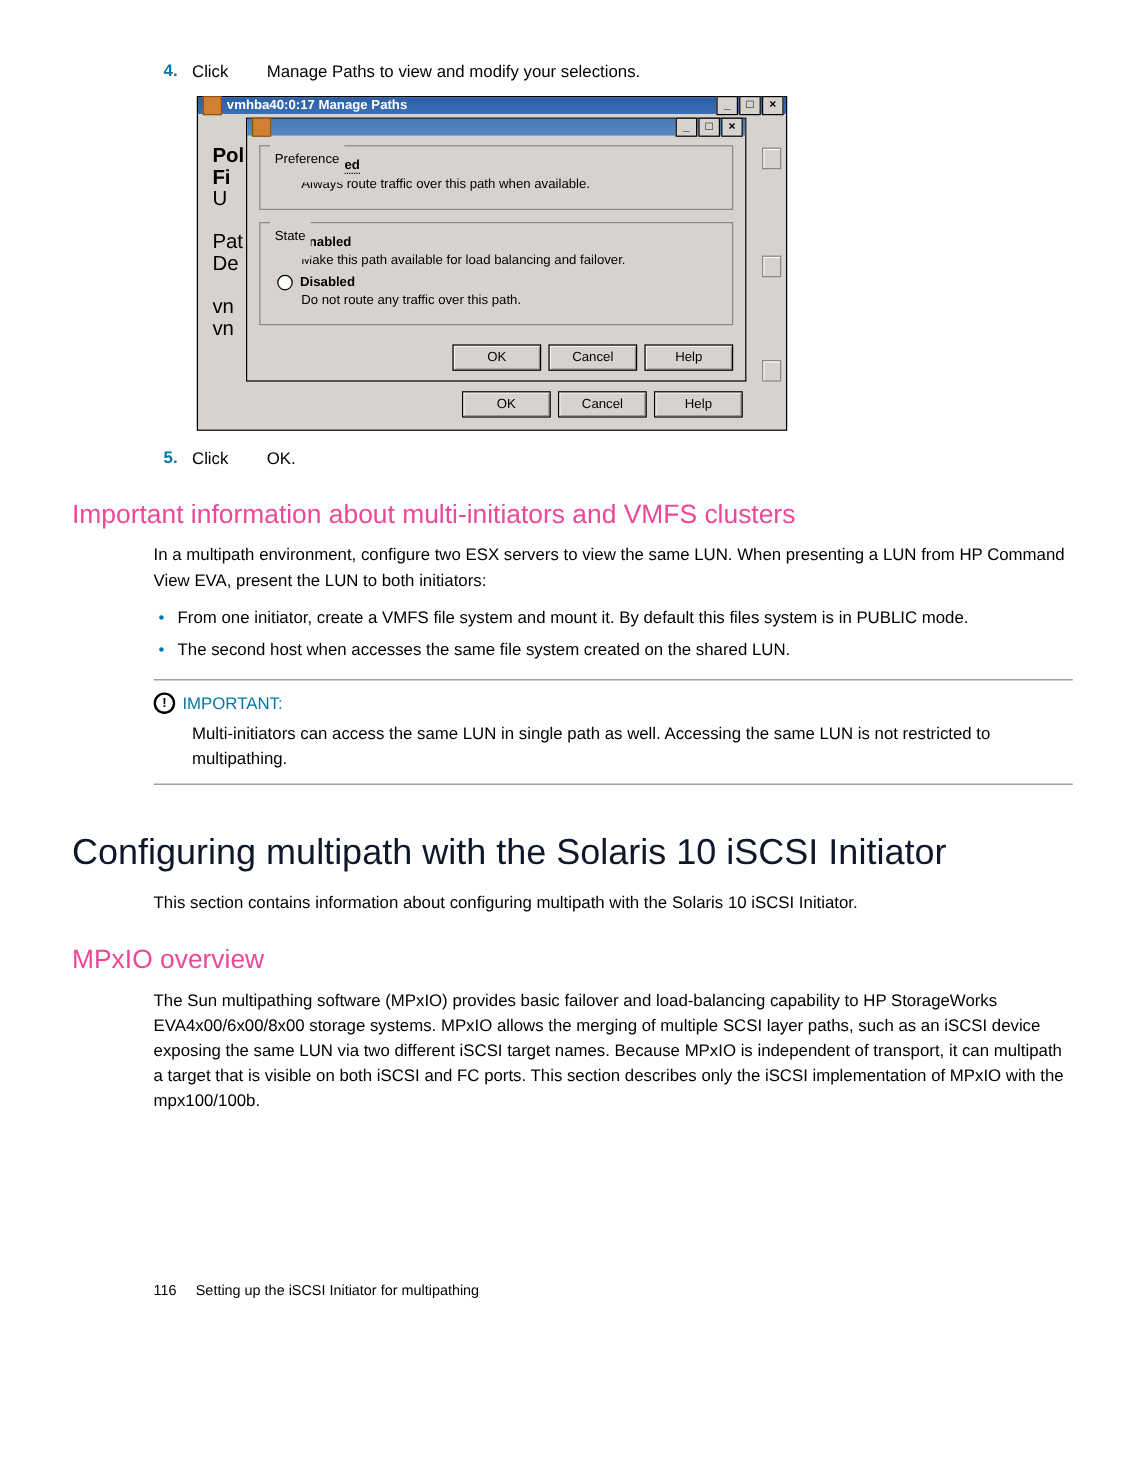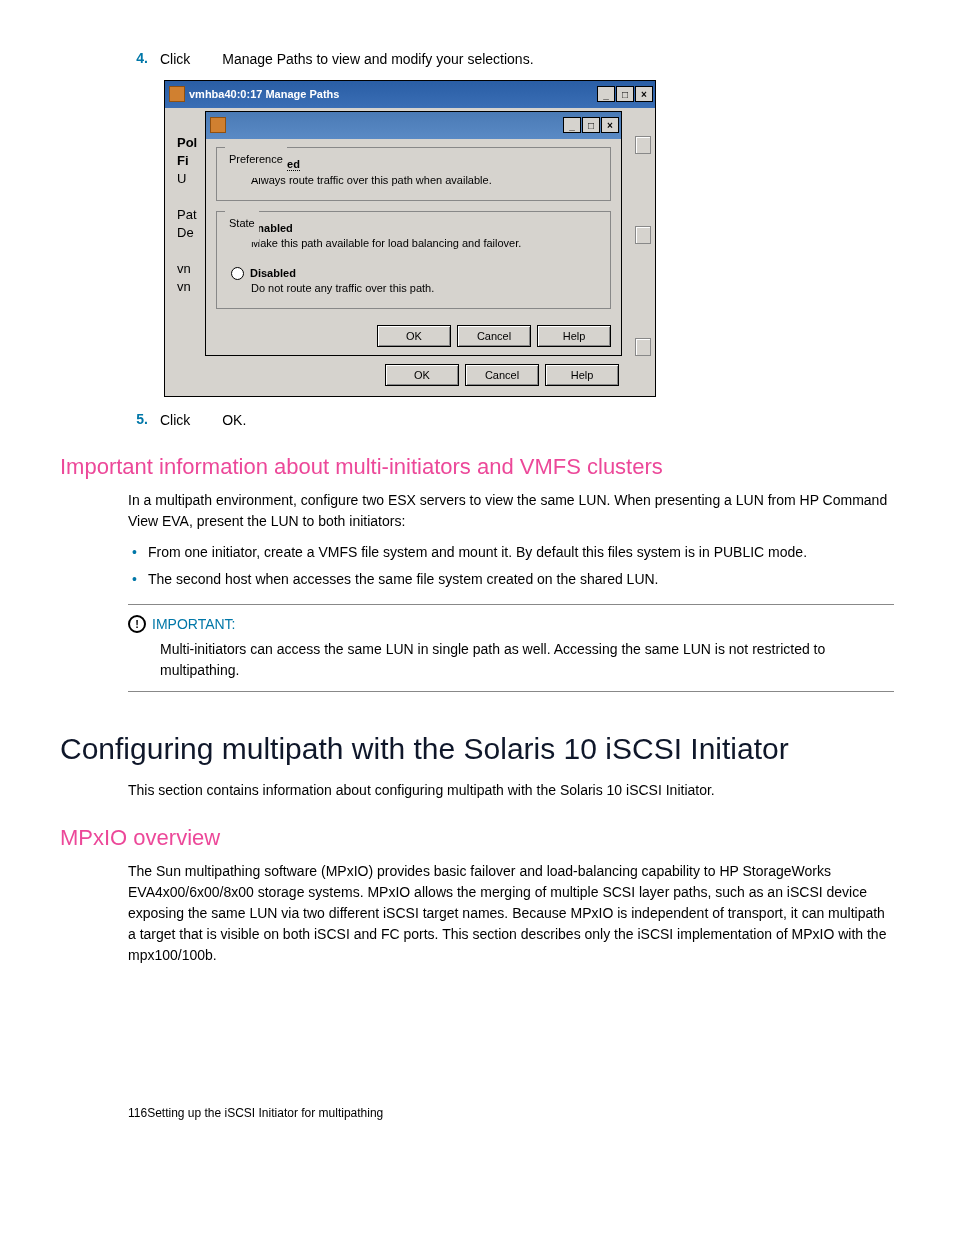--- a/index.html
+++ b/index.html
@@ -34,21 +34,21 @@
   .screenshot-box {
     margin: 10px 0 14px 104px;
     width: 490px;
     border: 1px solid #000;
     background: #d6d3ce;
     font-family: Tahoma, Arial, sans-serif;
     font-size: 11px;
     position: relative;
   }
   .titlebar {
-    height: 27px;
+    height: 14px;
     background: linear-gradient(#2a5ea5, #3a6eb5);
     color: #fff;
     display: flex;
     align-items: center;
     padding: 0 2px 0 4px;
     font-size: 11px;
   }
   .titlebar .t-icon {
     width: 14px; height: 14px; background: #d08030; margin-right: 4px;
     display: inline-block; border: 1px solid #905010;
@@ -59,21 +59,21 @@
     width: 16px; height: 14px; background: #d6d3ce;
     border: 1px solid #000; margin-left: 1px;
     display: flex; align-items: center; justify-content: center;
     font-size: 10px; font-weight: bold; color: #000;
   }
   .inner-body {
     padding: 3px 8px 8px 10px;
     position: relative;
   }
   .clipped-left {
-    font-size: 13px; font-weight: bold; line-height: 18px;
+    font-size: 17px; font-weight: bold; line-height: 18px;
     position: absolute; left: 12px; top: 26px;
   }
   .inner-window {
     position: relative;
     margin-left: 30px;
     width: 415px;
     background: #d6d3ce;
     border: 1px solid #000;
   }
   .inner-window .titlebar { background: linear-gradient(#4a7ab5, #5a8ac5); }
@@ -175,20 +175,21 @@
     display: inline-flex; align-items: center; justify-content: center;
     font-size: 11px; font-weight: bold; margin-right: 6px; color: #000;
   }
   .callout-body {
     font-size: 14px; line-height: 1.5; margin-left: 32px;
   }
   .footer {
     margin: 140px 0 0 68px;
     font-size: 12px;
     display: flex;
+    gap: 16px;
   }
   .footer .pg { }
 </style>
 </head>
 <body>
 
 <div class="page">
 
   <div class="ol-item">
     <div class="ol-num">4.</div>
@@ -246,21 +247,21 @@
 
           <div class="groupbox">
             <div class="legend">State</div>
             <div class="radio-line">
               <span class="radio">
                   <span class="dot"></span>
                 </span>
               <span>Enabled</span>
             </div>
             <div class="desc">Make this path available for load balancing and failover.</div>
-            <div class="radio-line" style="margin-top:18px;">
+            <div class="radio-line" style="margin-top:6px;">
               <span class="radio"></span>
               <span>Disabled</span>
             </div>
             <div class="desc">Do not route any traffic over this path.</div>
           </div>
 
           <div class="btn-row">
             <div class="dlg-btn">OK</div>
             <div class="dlg-btn">Cancel</div>
             <div class="dlg-btn">Help</div>

